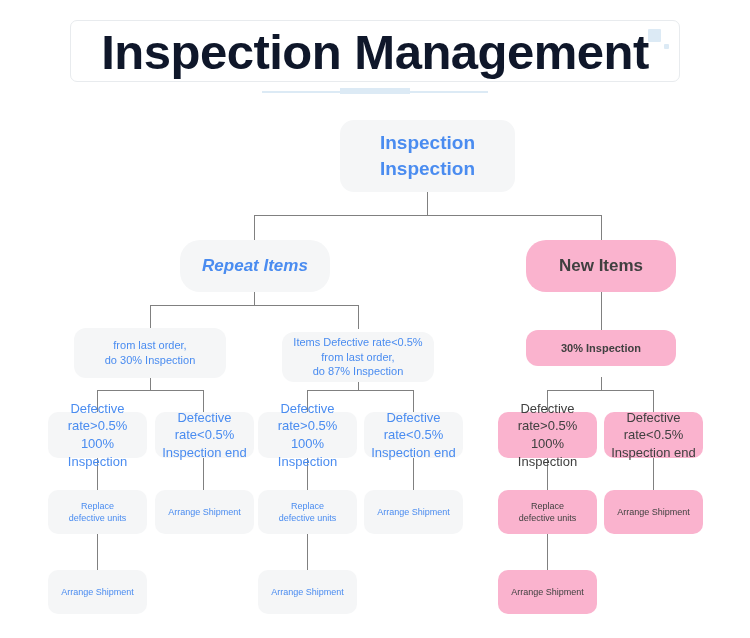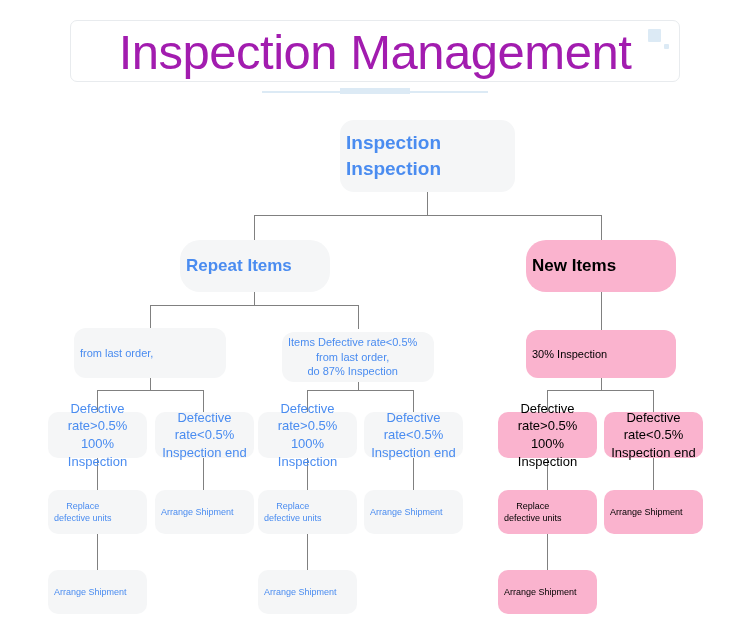--- a/index.html
+++ b/index.html
@@ -48,23 +48,23 @@
     background: #dceaf5;
     border-radius: 1px;
   }
   .page-title {
     position: absolute;
     left: 0;
     top: 24px;
     width: 750px;
     text-align: center;
     font-size: 49px;
-    font-weight: 400;
+    font-weight: 700;
     letter-spacing: -0.5px;
-    color: #a21caf;
+    color: #0f172a;
     white-space: nowrap;
   }
   .title-rule {
     position: absolute;
     left: 262px;
     top: 91px;
     width: 226px;
     height: 2px;
     background: #dceaf5;
   }
@@ -83,30 +83,30 @@
     background: #808080;
   }
   .line.v { width: 1px; }
   .line.h { height: 1px; }
 
   
   .node {
     position: absolute;
     display: flex;
     align-items: center;
-    justify-content: flex-start;
+    justify-content: center;
     text-align: center;
     border-radius: 12px;
     line-height: 1.35;
     padding: 2px 6px;
   }
   .node span { display: block; }
 
   .blue  { background: #f5f6f7; color: #4a8cf0; }
-  .pink  { background: #fab3ce; color: #000000; }
+  .pink  { background: #fab3ce; color: #404040; }
 
   .lvl-root {
     font-size: 19px;
     font-weight: 700;
     border-radius: 14px;
   }
   .lvl-2 {
     font-size: 17px;
     font-weight: 700;
     border-radius: 20px;
@@ -169,43 +169,44 @@
   <div class="line v" style="left:307px; top:534px; height:36px;"></div>
   <div class="line v" style="left:547px; top:534px; height:36px;"></div>
 
   <div class="node blue lvl-root" style="left:340px; top:120px; width:175px; height:72px;">
     <div>
       <span>Inspection</span>
       <span>Inspection</span>
     </div>
   </div>
 
-  <div class="node blue lvl-2" style="left:180px; top:240px; width:150px; height:52px;">
+  <div class="node blue lvl-2" style="left:180px; top:240px; width:150px; height:52px;font-style:italic;">
     <span>Repeat Items</span>
   </div>
 
   <div class="node pink lvl-2" style="left:526px; top:240px; width:150px; height:52px;">
     <span>New Items</span>
   </div>
 
   <div class="node blue lvl-3" style="left:74px; top:328px; width:152px; height:50px;">
     <div>
       <span>from last order,</span>
+      <span>do 30% Inspection</span>
     </div>
   </div>
 
   <div class="node blue lvl-3" style="left:282px; top:332px; width:152px; height:50px;">
     <div>
       <span>Items Defective rate&lt;0.5%</span>
       <span>from last order,</span>
       <span>do 87% Inspection</span>
     </div>
   </div>
 
-  <div class="node pink lvl-3" style="left:526px; top:330px; width:150px; height:48px;">
+  <div class="node pink lvl-3" style="left:526px; top:330px; width:150px; height:36px;font-weight:bold;">
     <span>30% Inspection</span>
   </div>
 
   <div class="node blue lvl-4" style="left:48px; top:412px; width:99px; height:46px;">
     <div>
       <span>Defective rate&gt;0.5%</span>
       <span>100% Inspection</span>
     </div>
   </div>
 

